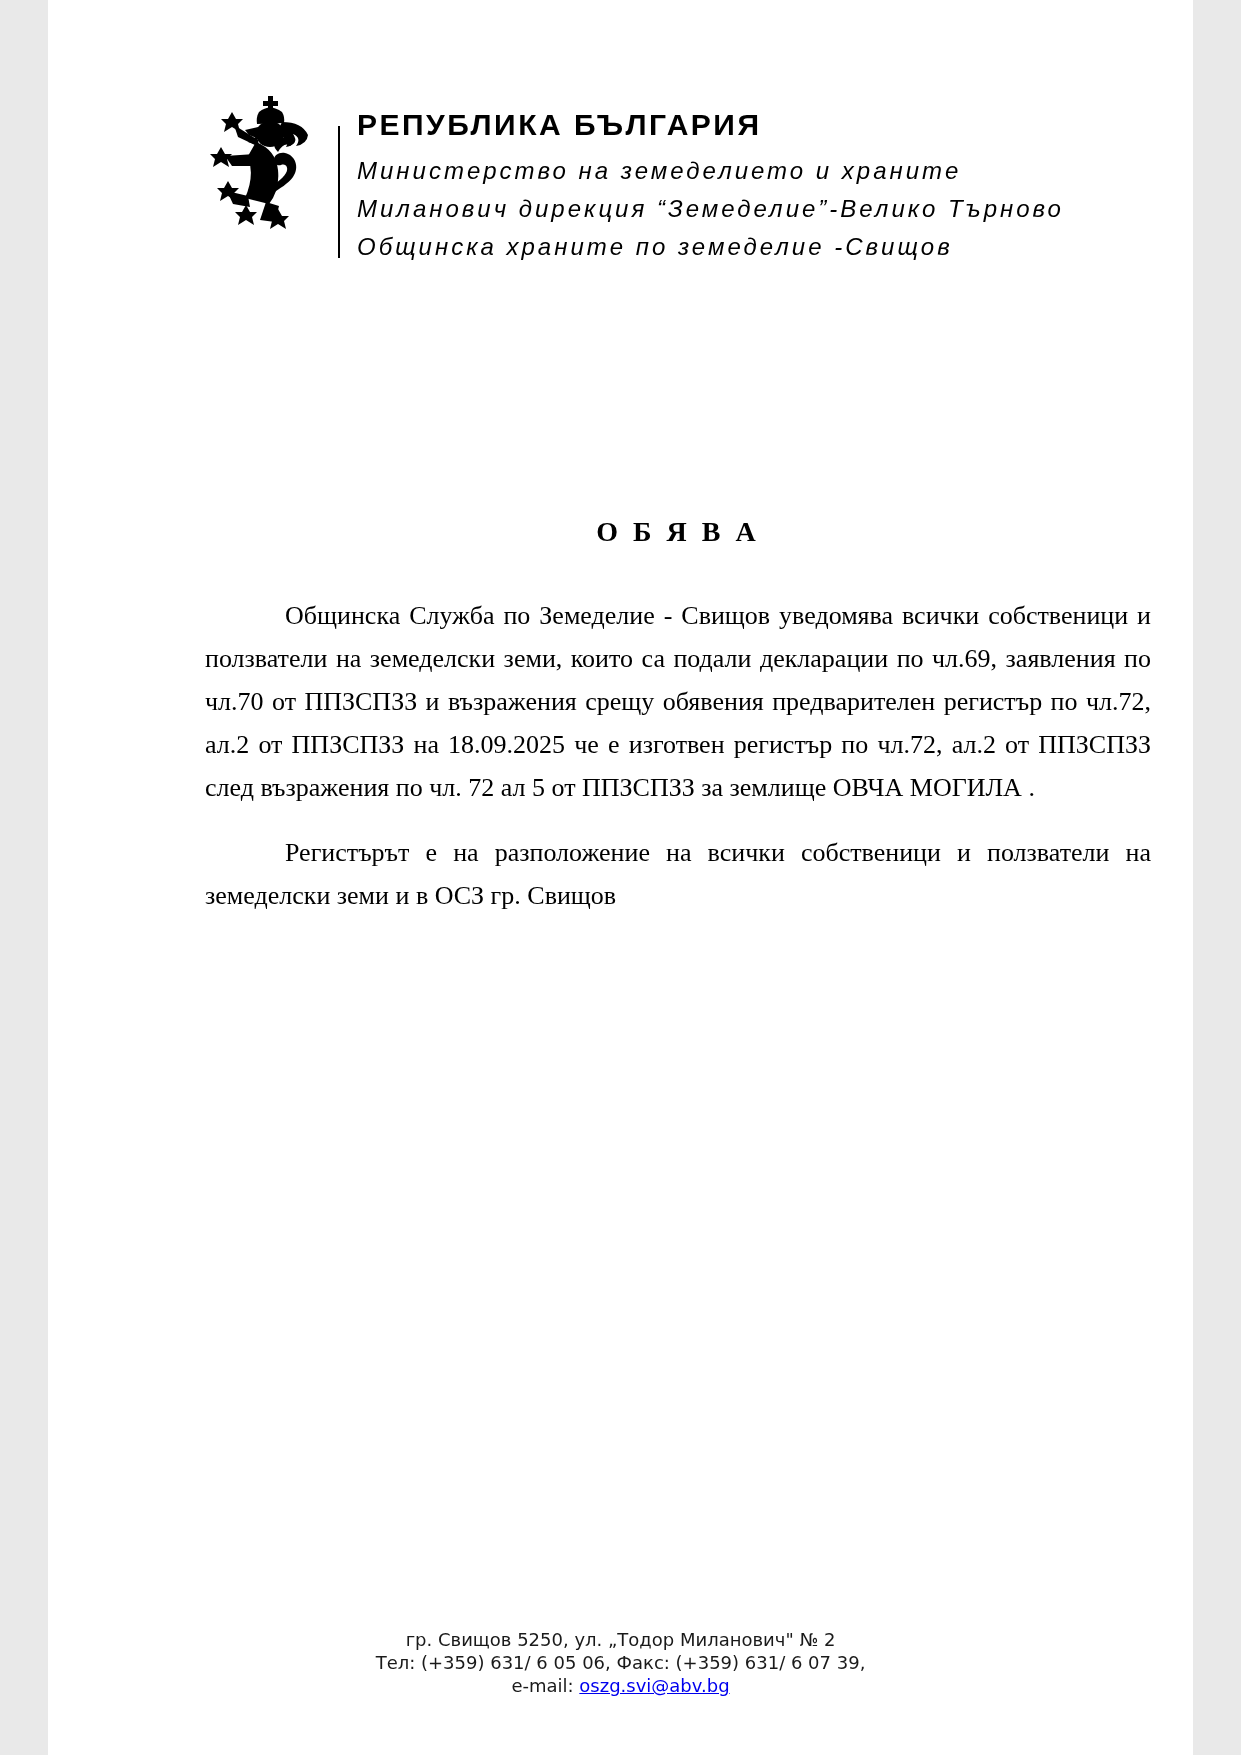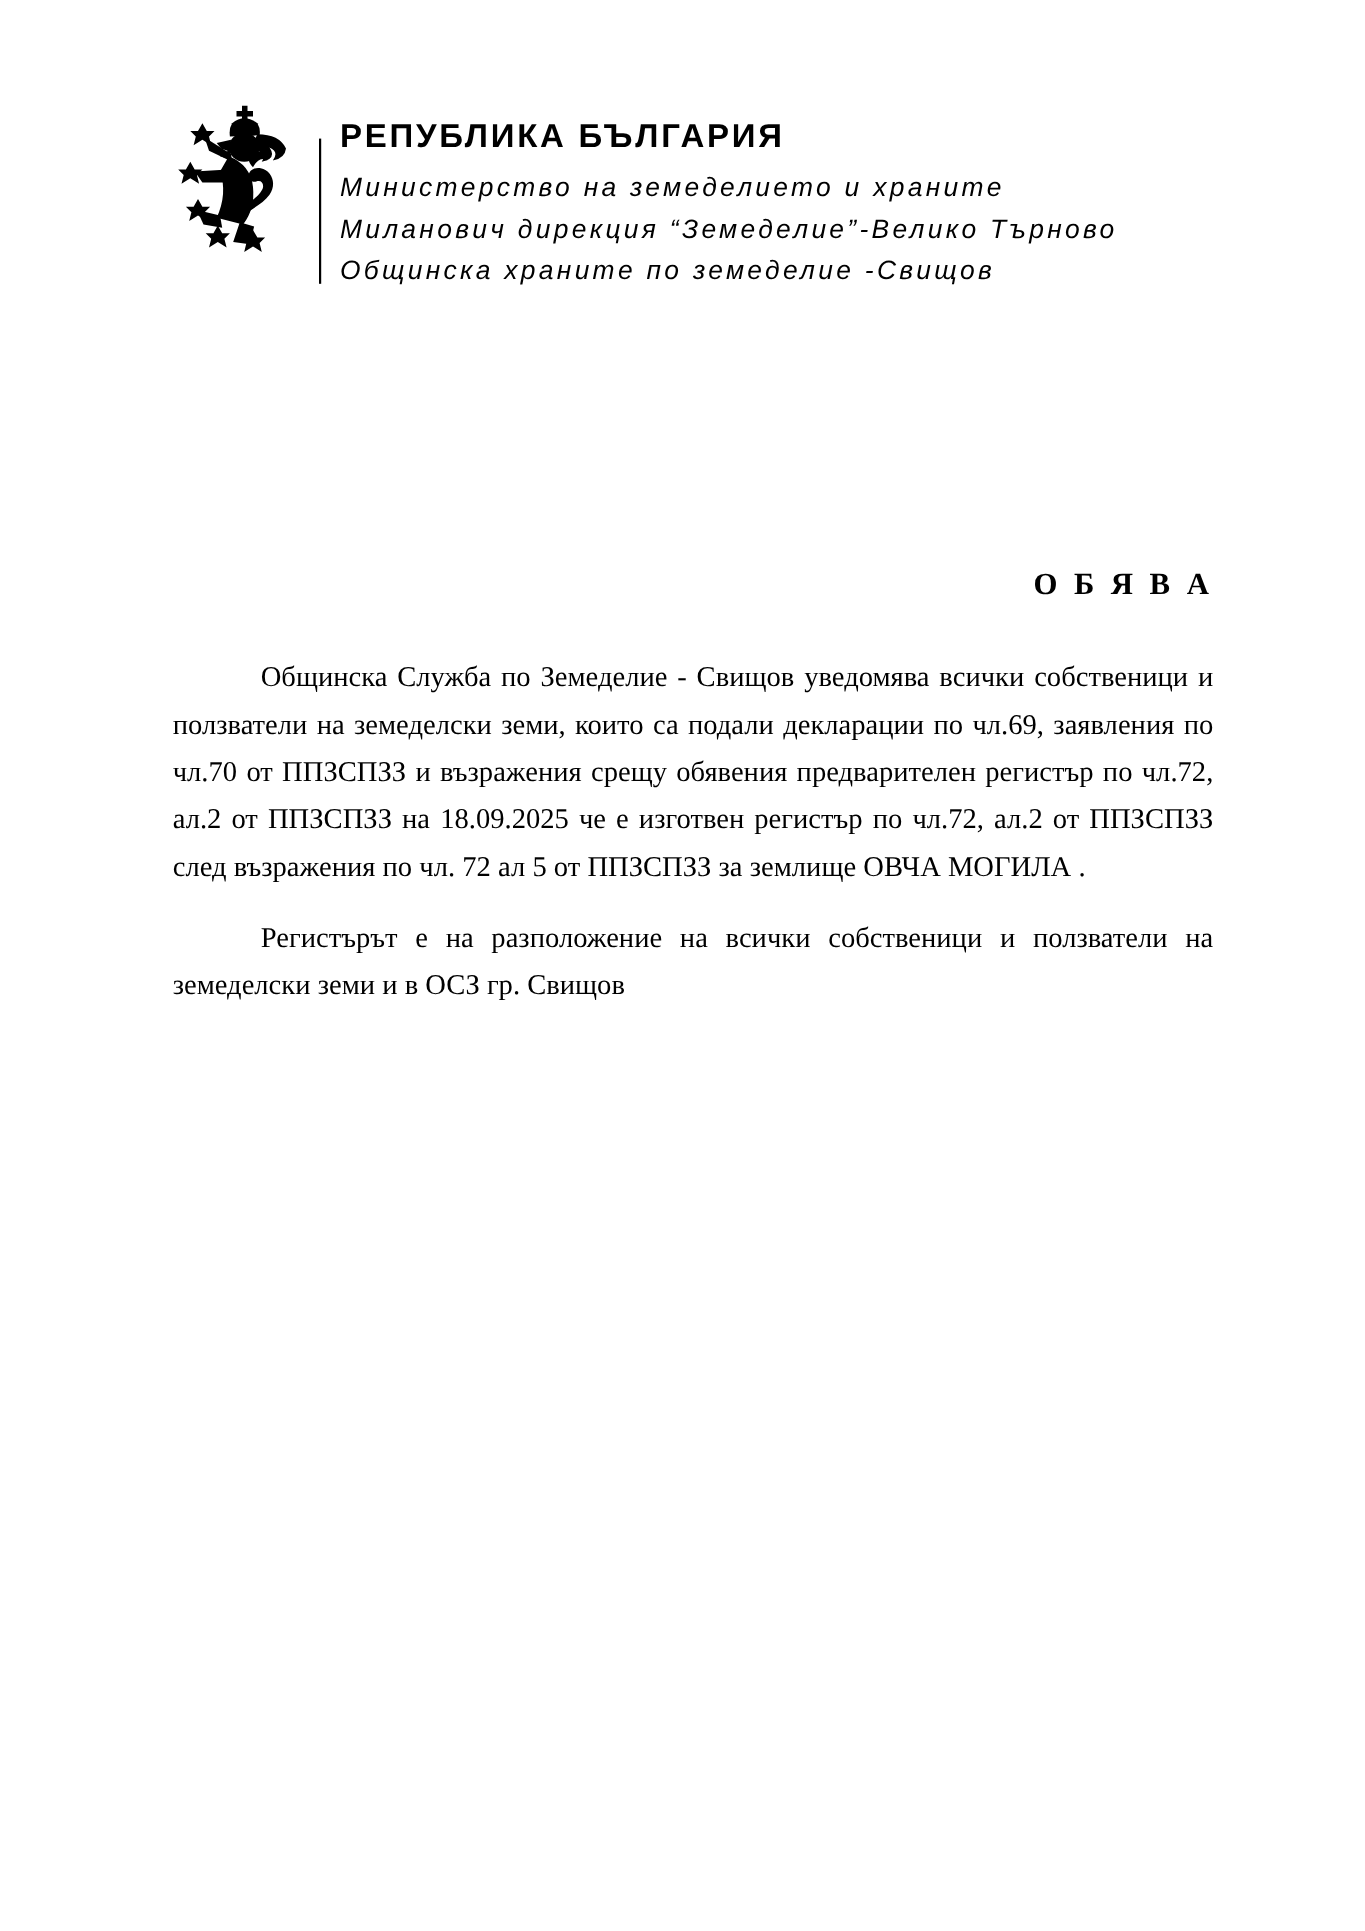--- a/index.html
+++ b/index.html
@@ -1,19 +1,19 @@
 <!DOCTYPE html>
 <html><head>
 <meta charset="utf-8">
 <style>
   * { margin: 0; padding: 0; box-sizing: border-box; }
   html, body { background: #e9e9e9; }
   .page {
     position: relative;
-    width: 1241px;
+    width: 1145px;
     height: 1755px;
     margin: 0 auto;
     background: #ffffff;
     color: #000;
     font-family: "Liberation Serif", serif;
     overflow: hidden;
   }
 
   
   .letterhead {
@@ -51,21 +51,21 @@
     line-height: 38px;
     font-style: italic;
   }
 
   
   .doc-title {
     position: absolute;
     left: 157px;
     top: 516px;
     width: 946px;
-    text-align: right;
+    text-align: center;
     font-size: 28px;
     font-weight: bold;
     letter-spacing: 4px;
   }
 
   
   .doc-body {
     position: absolute;
     left: 157px;
     top: 594px;
@@ -147,14 +147,22 @@
     </div>
   </div>
 
   <div class="doc-title">О Б Я В А</div>
 
   <div class="doc-body">
     <p>Общинска Служба по Земеделие - Свищов уведомява всички собственици и ползватели на земеделски земи, които са подали декларации по чл.69, заявления по чл.70 от ППЗСПЗЗ и възражения срещу обявения предварителен регистър по чл.72, ал.2 от ППЗСПЗЗ на 18.09.2025 че е изготвен регистър по чл.72, ал.2 от ППЗСПЗЗ след възражения по чл. 72 ал 5 от ППЗСПЗЗ за землище ОВЧА МОГИЛА .</p>
     <p>Регистърът е на разположение на всички собственици и ползватели на земеделски земи и в ОСЗ гр. Свищов</p>
   </div>
 
+  <div class="doc-footer">
+    <div>гр. Свищов  5250, ул. „Тодор Миланович" № 2</div>
+    <div>Тел: (+359) 631/ 6 05 06, Факс: (+359) 631/ 6 07 39,</div>
+    <div>
+      <span>e-mail:</span>
+      <a class="email-link">oszg.svi@abv.bg</a>
+    </div>
+  </div>
 
 </div>
 
 </body></html>

